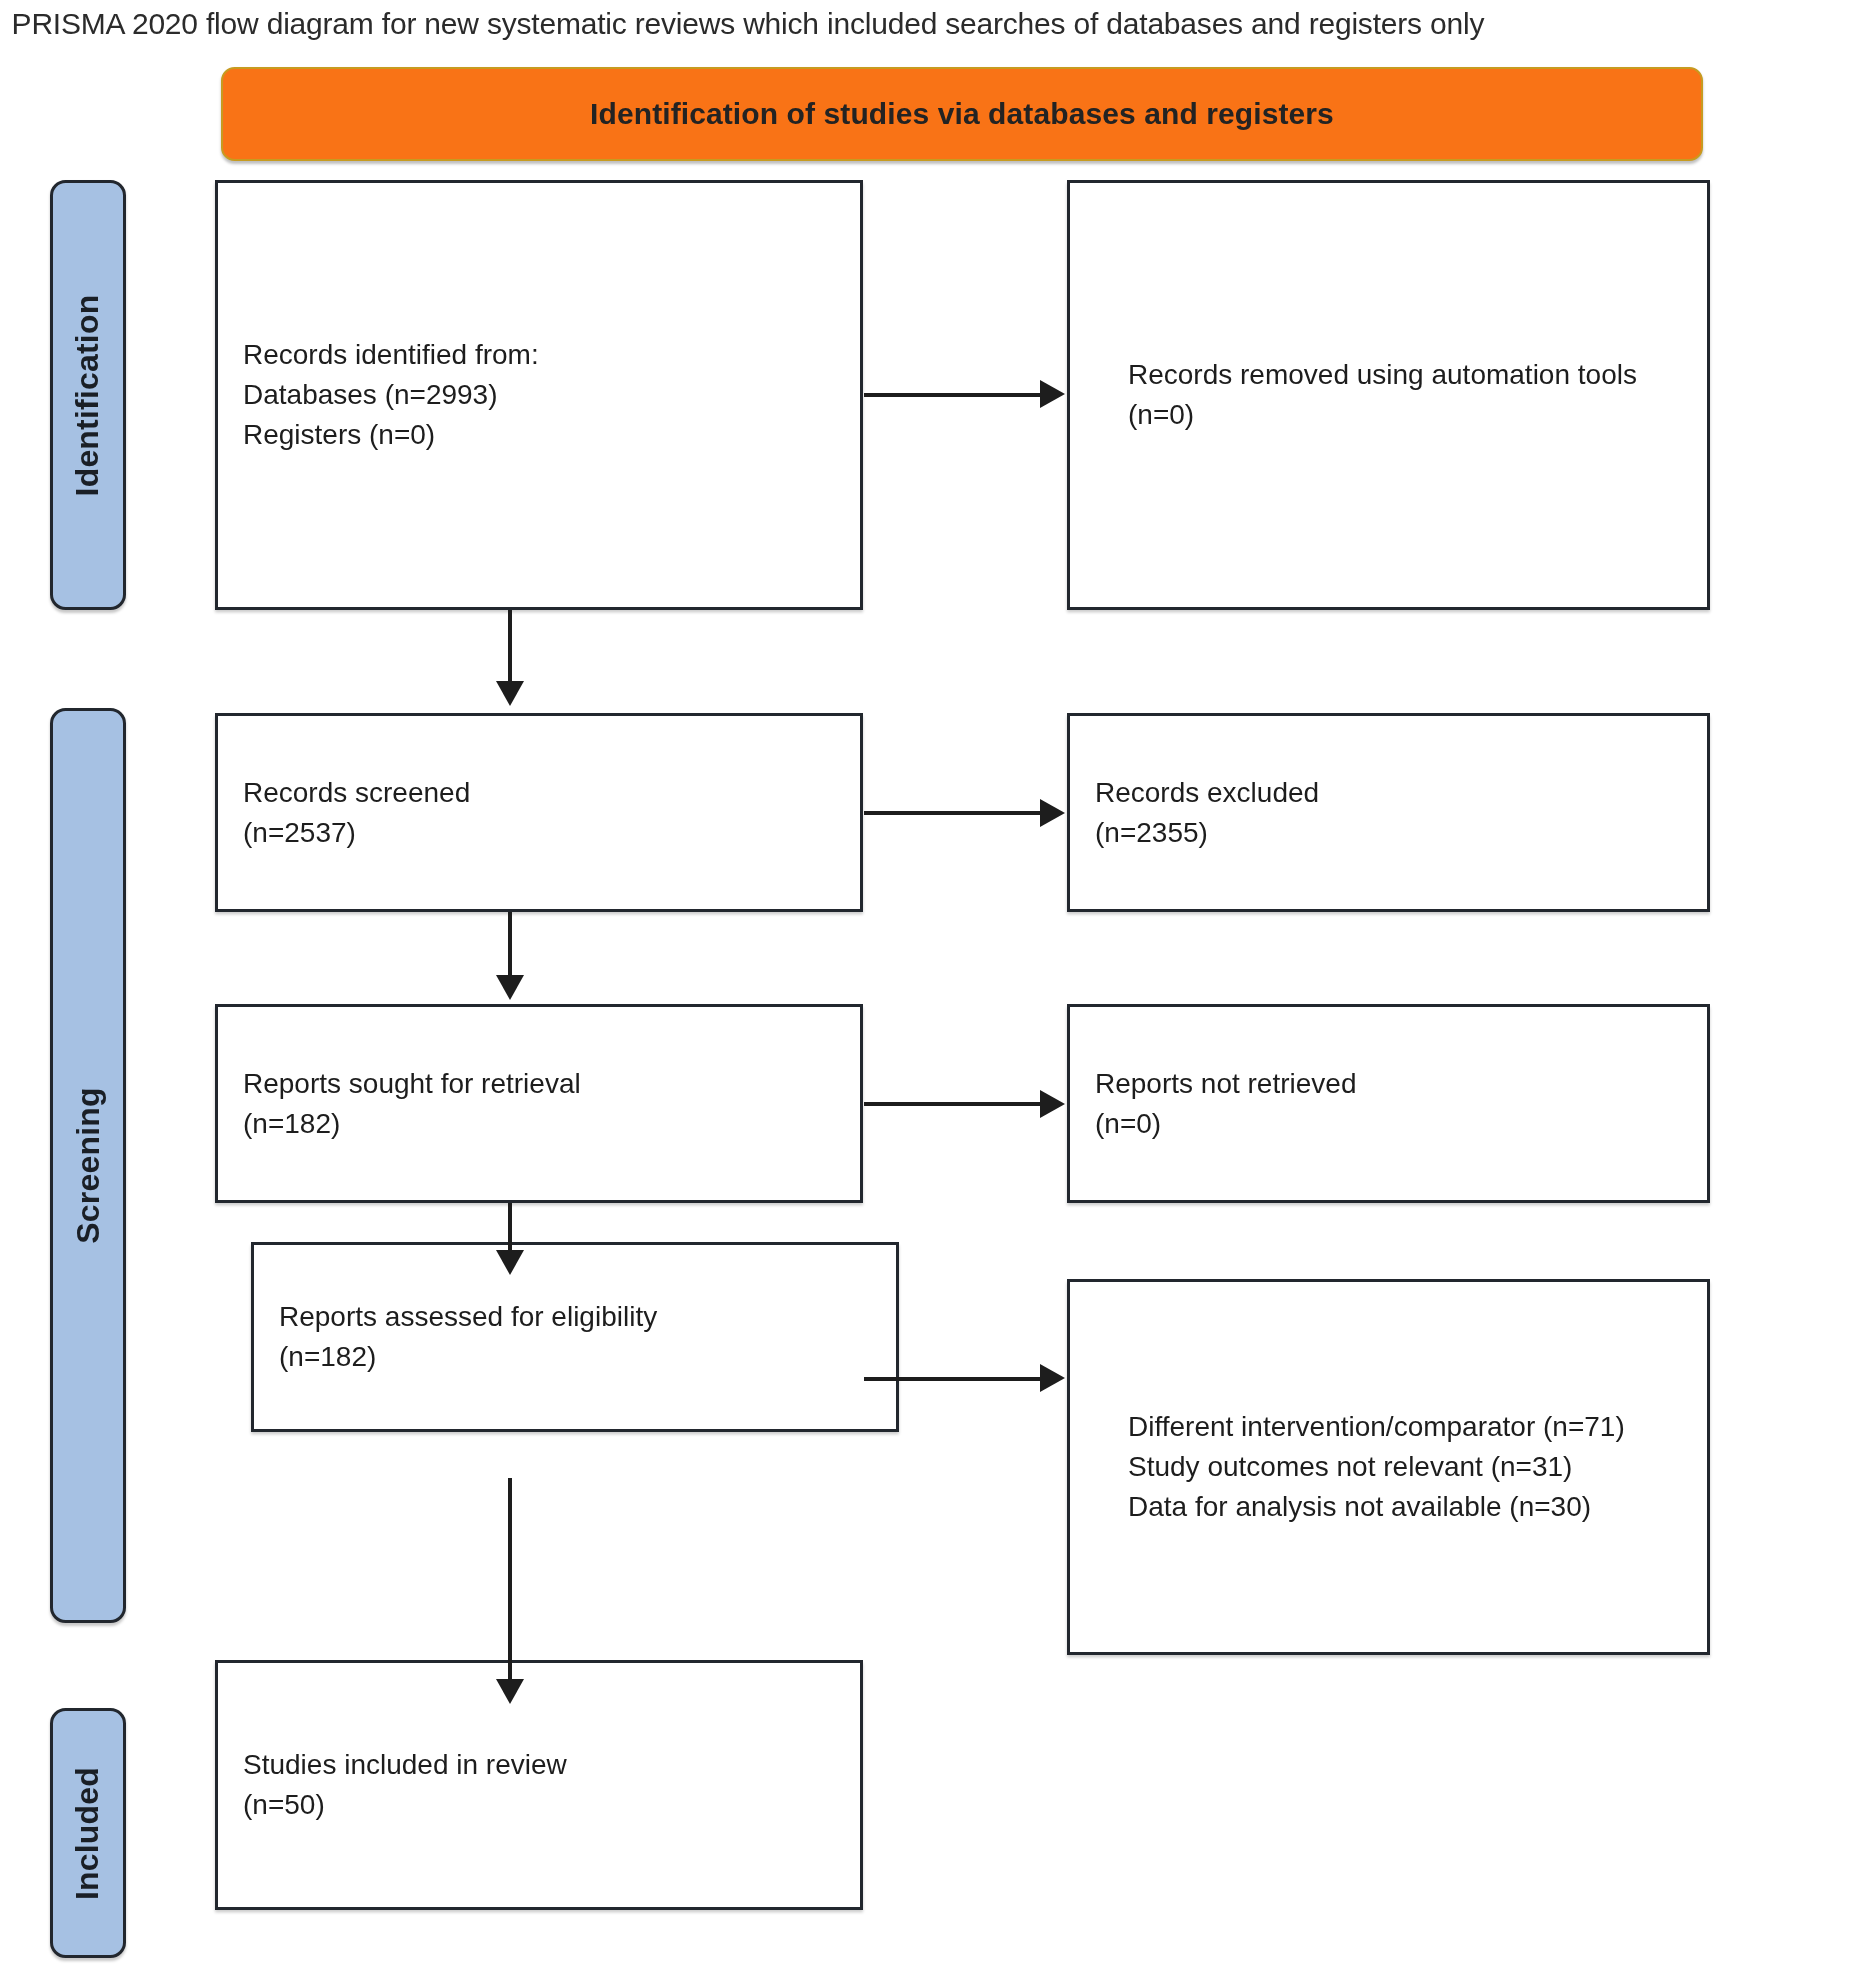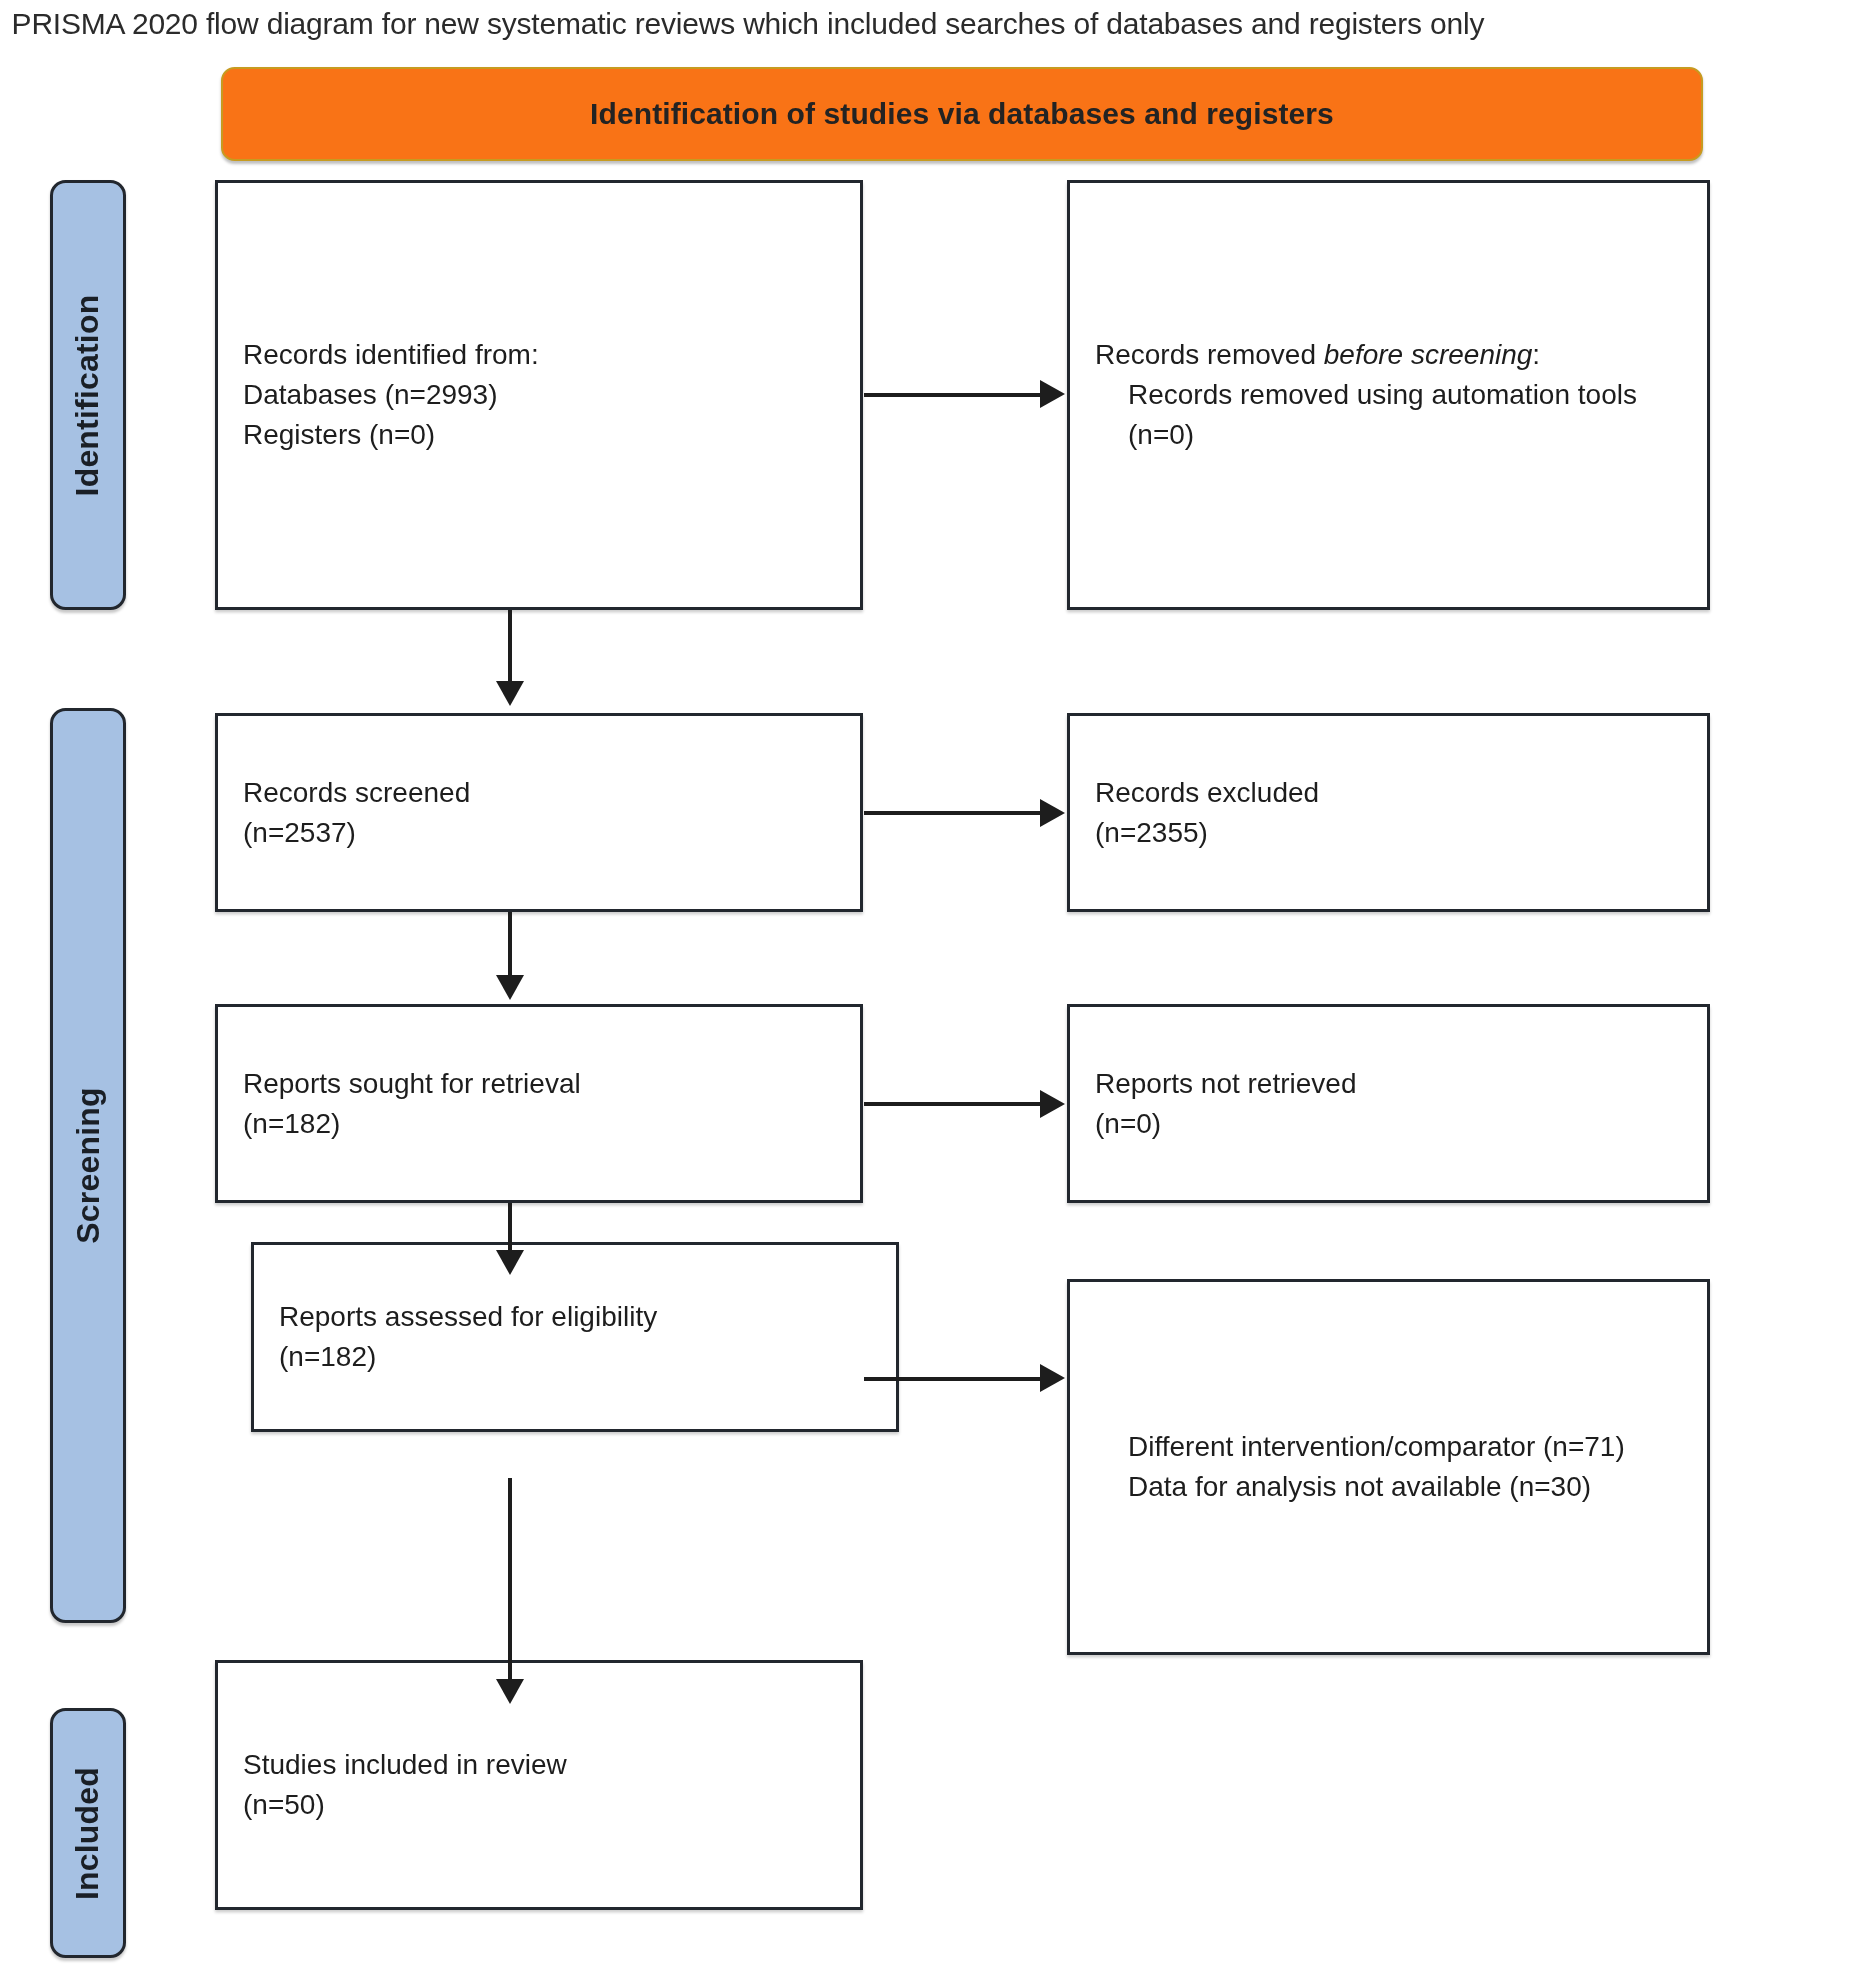--- a/index.html
+++ b/index.html
@@ -168,21 +168,20 @@
 <div class="box" id="box-identified">
   <div class="box-text">
     <span class="flat">Records identified from:</span>
     <span class="flat">Databases (n=2993)</span>
     <span class="flat">Registers (n=0)</span>
   </div>
 </div>
 
 <div class="box" id="box-removed-before">
   <div class="box-text">
-    <span class="flat"><span>Records removed </span><span class="ital">before screening</span><span>:</span></span>
     <span class="indent">Records removed using automation tools (n=0)</span>
   </div>
 </div>
 
 <div class="box" id="box-screened">
   <div class="box-text">
     <span class="flat">Records screened</span>
     <span class="flat">(n=2537)</span>
   </div>
 </div>
@@ -211,20 +210,21 @@
 <div class="box" id="box-assessed">
   <div class="box-text">
     <span class="flat">Reports assessed for eligibility</span>
     <span class="flat">(n=182)</span>
   </div>
 </div>
 
 <div class="box" id="box-reports-excluded">
   <div class="box-text">
     <span class="indent">Different intervention/comparator (n=71)</span>
+    <span class="indent">Study outcomes not relevant (n=31)</span>
     <span class="indent">Data for analysis not available (n=30)</span>
   </div>
 </div>
 
 <div class="box" id="box-included">
   <div class="box-text">
     <span class="flat">Studies included in review</span>
     <span class="flat">(n=50)</span>
   </div>
 </div>

